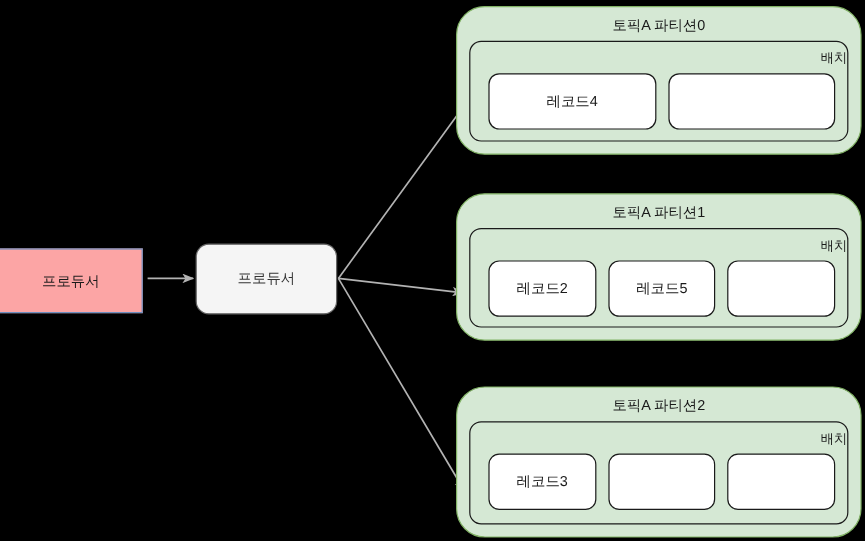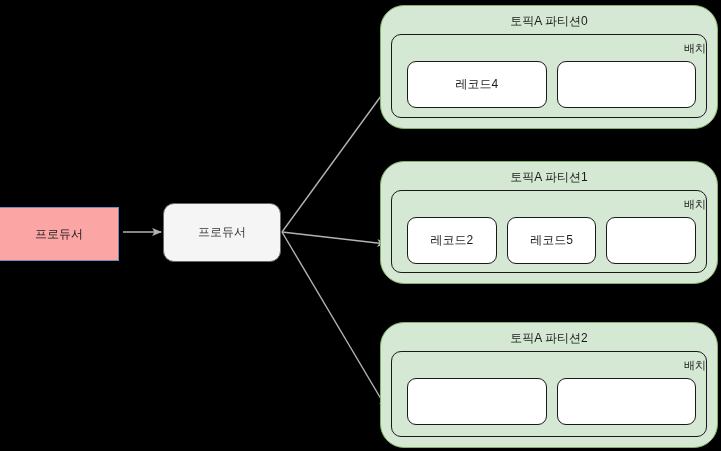--- a/index.html
+++ b/index.html
@@ -166,17 +166,18 @@
       <div class="record empty"></div>
     </div>
   </div>
 </div>
 
 <div class="partition" style="top:322px; height:126px;padding-left:28px;">
   <div class="partition-title">토픽A 파티션2</div>
   <div class="batch">
     <div class="batch-title">배치</div>
     <div class="records">
+      <div class="record">레코드3</div>
       <div class="record empty"></div>
       <div class="record empty"></div>
     </div>
   </div>
 </div>
 
 </body></html>

